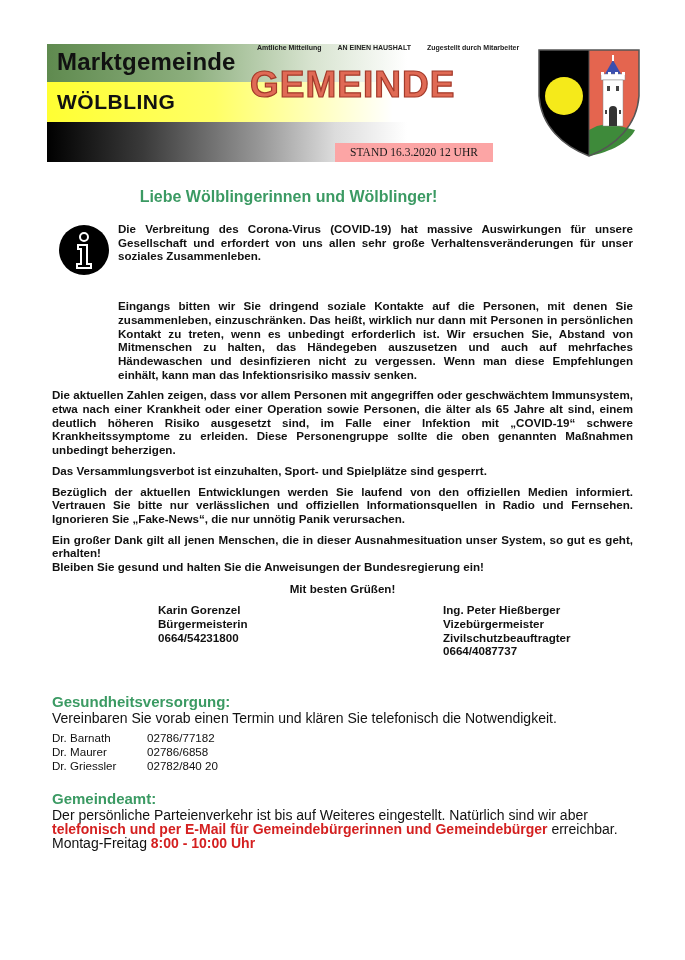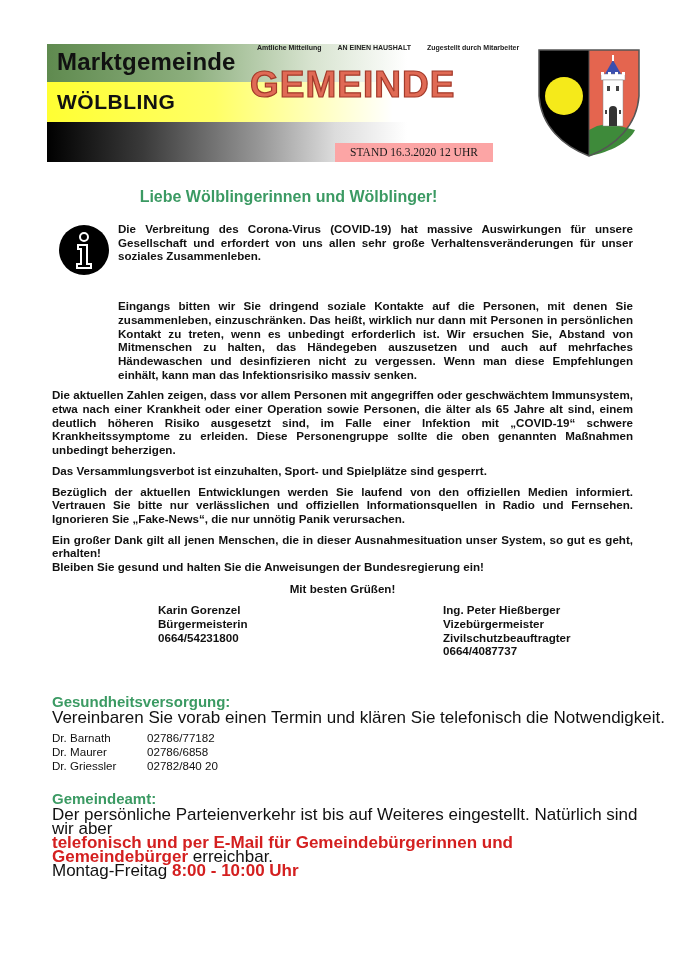--- a/index.html
+++ b/index.html
@@ -41,21 +41,21 @@
     .body-text .cont { margin-bottom: 7px; margin-top: 36px; }
     .body-text p.tight { margin-bottom: 0; }
 
     .greet-close { position: absolute; left: 0; width: 685px; top: 582px; text-align: center; font-size: 11.6px; font-weight: bold; }
 
     .sig { position: absolute; top: 603px; font-size: 11.6px; font-weight: bold; line-height: 13.8px; }
     .sig-left { left: 146px; margin-left: 12px; }
     .sig-right { left: 443px; }
 
     .section-h { position: absolute; left: 52px; font-size: 15px; font-weight: bold; color: #3b9a63; }
-    .section-p { position: absolute; left: 52px; font-size: 17px; line-height: 14px; color: #111; }
+    .section-p { position: absolute; left: 52px; font-size: 14px; line-height: 14px; color: #111; }
     .doc-table { position: absolute; left: 52px; top: 731px; font-size: 11.6px; line-height: 14px; border-collapse: collapse; }
     .doc-table td { padding: 0; }
     .doc-table td.name { width: 95px; }
 
     .red { color: #d42020; font-weight: bold; }
     .red-link { color: #d42020; font-weight: bold; text-decoration: underline; }
   </style>
 </head>
 <body>
 

